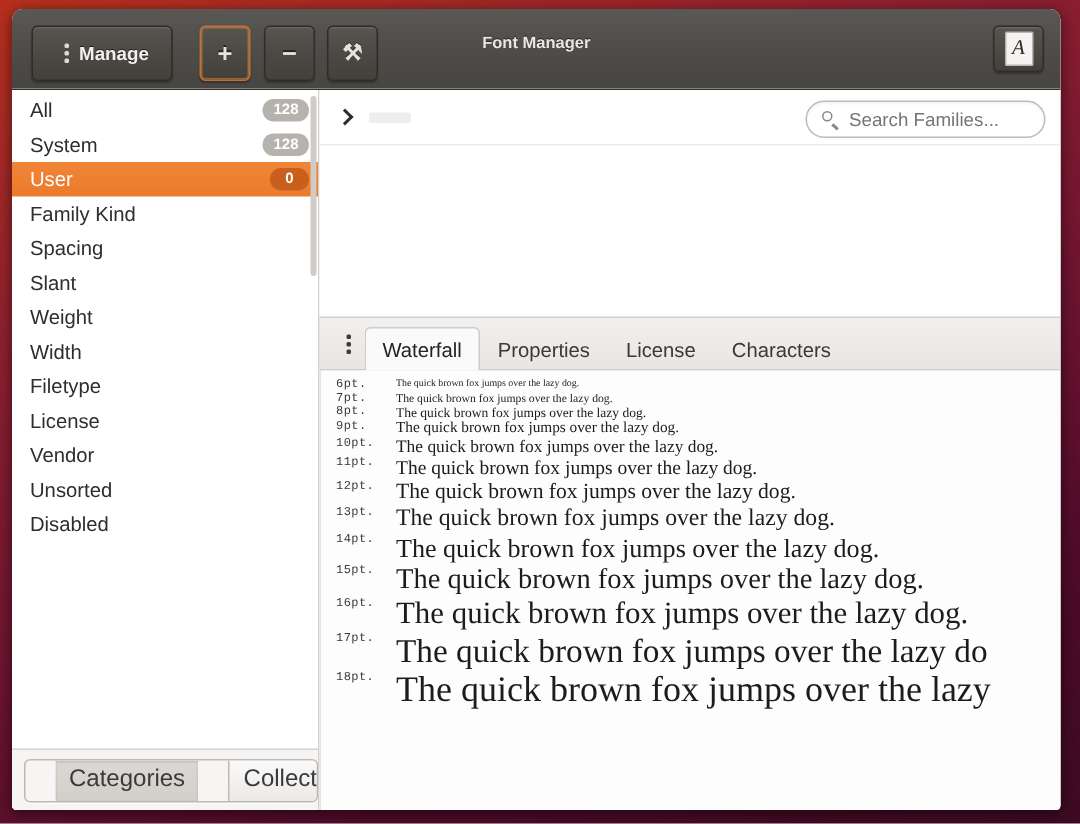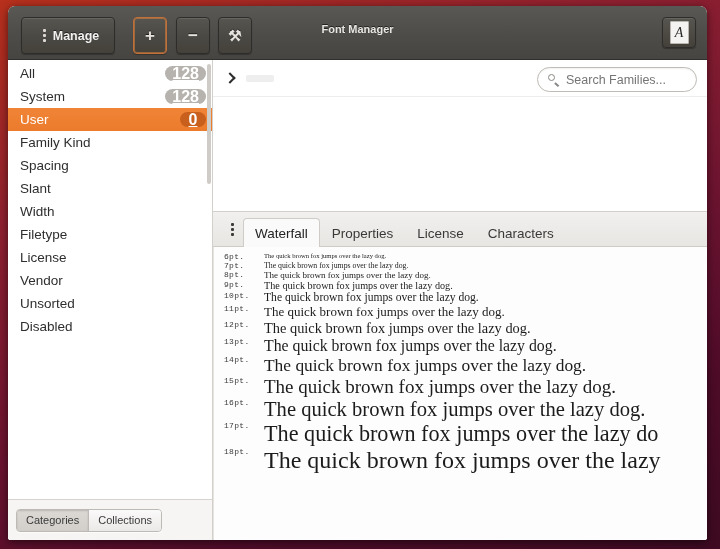--- a/index.html
+++ b/index.html
@@ -148,27 +148,26 @@
     color: #ffffff;
   }
   .cat-label { flex: 1; }
   .badge {
     min-width: 26px;
     height: 15px;
     padding: 0 7px;
     border-radius: 8px;
     background: #b6b2ad;
     color: #ffffff;
-    font-size: 16px;
+    font-size: 10px;
     font-weight: bold;
     display: flex;
     align-items: center;
     justify-content: center;
     box-sizing: border-box;
-    text-decoration: underline;
   }
   .cat-row.selected .badge { background: #c85f1c; }
 
   #sb-scroll {
     position: absolute;
     right: 1px; top: 4px;
     width: 4px; height: 120px;
     background: #cfccc8;
     border-radius: 2px;
   }
@@ -183,24 +182,25 @@
   }
   .seg {
     display: flex;
     border: 1px solid #bdb9b4;
     border-radius: 4px;
     overflow: hidden;
     box-shadow: 0 1px 0 rgba(255,255,255,0.7);
   }
   .seg-btn {
     padding: 4px 9px 5px;
-    font-size: 11px;
+    font-size: 16px;
     color: #3a3a3a;
     background: linear-gradient(to bottom, #fbfafa, #ebe9e7);
     cursor: default;
+    margin-left: 20px;
   }
   .seg-btn.active {
     background: linear-gradient(to bottom, #dcd9d5, #d2cfcb);
     box-shadow: inset 0 1px 2px rgba(0,0,0,0.16);
   }
   .seg-btn + .seg-btn { border-left: 1px solid #bdb9b4; }
 
   
   #main {
     flex: 1;
@@ -414,20 +414,23 @@
           <div class="cat-row">
             <span class="cat-label">Family Kind</span>
           </div>
           <div class="cat-row">
             <span class="cat-label">Spacing</span>
           </div>
           <div class="cat-row">
             <span class="cat-label">Slant</span>
           </div>
           <div class="cat-row">
+            <span class="cat-label">Weight</span>
+          </div>
+          <div class="cat-row">
             <span class="cat-label">Width</span>
           </div>
           <div class="cat-row">
             <span class="cat-label">Filetype</span>
           </div>
           <div class="cat-row">
             <span class="cat-label">License</span>
           </div>
           <div class="cat-row">
             <span class="cat-label">Vendor</span>

